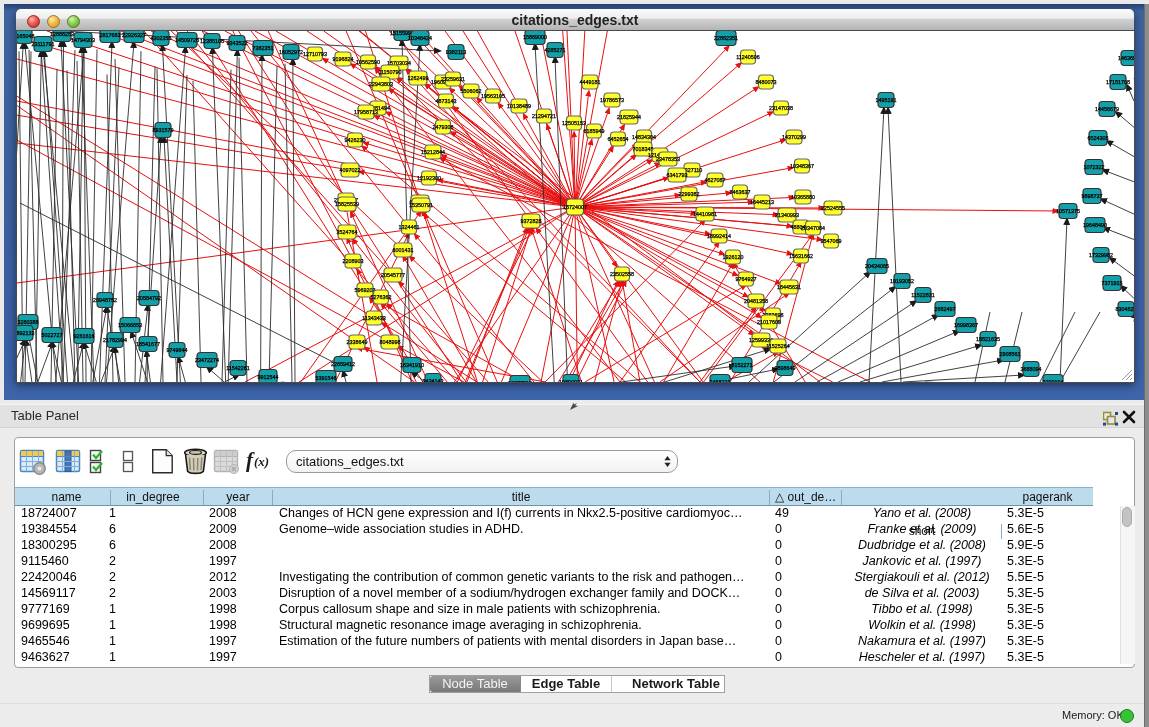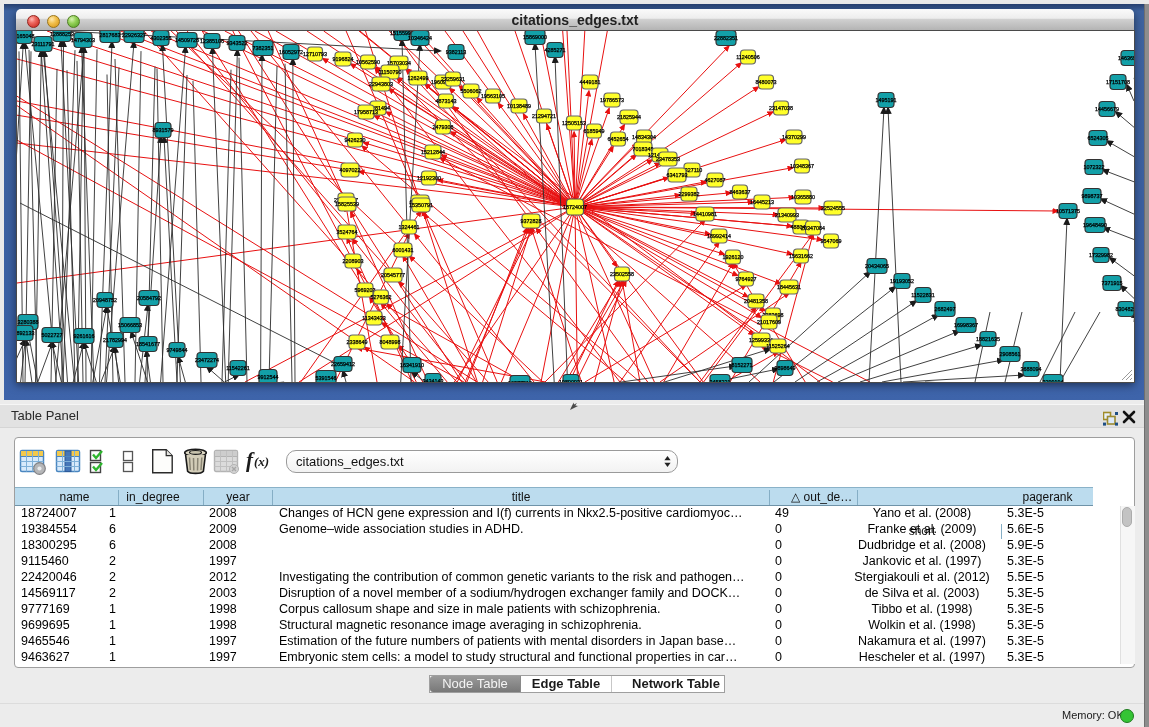--- a/index.html
+++ b/index.html
@@ -34,28 +34,28 @@
 
 #toolbar{left:14px;top:444px;width:1121px;height:36px;}
 #combo{left:286px;top:450px;width:392px;height:23px;background:linear-gradient(180deg,#ffffff,#f2f2f2);
  border:1px solid #9a9a9a;border-radius:10px;box-sizing:border-box;font-size:13px;color:#111;
  line-height:21px;padding-left:9px;}
 #comboarr{left:662px;top:453px;width:11px;height:17px;}
 
 #thead{left:15px;top:487px;width:1078px;height:19px;background:#bcdcee;
  border-top:1px solid #8ab2c8;border-bottom:1px solid #6f93a8;box-sizing:border-box;font-size:12px;color:#111;}
 #thead span{position:absolute;top:2px;text-align:center;border-right:1px solid #85aec5;height:15px;}
-.h0{left:16px;width:87px;} .h1{left:88px;width:100px;} .h2{left:189px;width:68px;}
-.h3{left:258px;width:496px;} .h4{left:755px;width:72px;text-align:left!important;padding-left:5px;box-sizing:border-box;margin-left:16px;}
+.h0{left:8px;width:87px;} .h1{left:88px;width:100px;} .h2{left:189px;width:68px;}
+.h3{left:258px;width:496px;} .h4{left:755px;width:72px;text-align:left!important;padding-left:5px;box-sizing:border-box;}
 .h5{left:828px;width:158px;margin-top:34px;} .h6{left:987px;width:91px;border-right:none!important;}
 
 .trow{position:absolute;left:15px;width:1078px;height:16px;font-size:12.5px;color:#000;}
 .trow span{position:absolute;top:0;white-space:nowrap;overflow:hidden;}
 .c0{left:6px;width:82px;} .c1{left:94px;width:94px;} .c2{left:194px;width:63px;}
-.c3{left:264px;width:492px;} .c4{left:760px;width:67px;} .c5{left:828px;width:158px;text-align:center;}
+.c3{left:264px;width:492px;} .c4{left:760px;width:67px;} .c5{left:828px;width:158px;text-align:center;font-style:italic;}
 .c6{left:992px;width:86px;}
 
 #vscroll{left:1120px;top:506px;width:14px;height:158px;background:#f6f6f6;border-left:1px solid #e0e0e0;}
 #vthumb{left:1122px;top:507px;width:10px;height:20px;border-radius:5px;background:#c3c3c3;border:1px solid #ababab;box-sizing:border-box;}
 
 #tabs{left:429px;top:675px;width:296px;height:18px;border:1px solid #9f9f9f;border-radius:0;
  background:#fff;box-sizing:border-box;font-size:13px;font-weight:bold;}
 #tabs .seg{position:absolute;top:0;height:16px;line-height:16px;text-align:center;color:#1a1a1a;}
 #seg1{left:0;width:90px;background:linear-gradient(180deg,#9a9a9a,#787878);color:#f4f4f4!important;
  border-radius:3px 0 0 3px;border-right:1px solid #8a8a8a;font-weight:normal;}
@@ -824,21 +824,20 @@
     <span class="c2">1997</span>
     <span class="c3">Estimation of the future numbers of patients with mental disorders in Japan base…</span>
     <span class="c4">0</span>
     <span class="c5">Nakamura et al. (1997)</span>
     <span class="c6">5.3E-5</span>
   </div>
 <div class="trow" style="top:650px">
     <span class="c0">9463627</span>
     <span class="c1">1</span>
     <span class="c2">1997</span>
-    <span class="c3">Embryonic stem cells: a model to study structural and functional properties in car…</span>
     <span class="c4">0</span>
     <span class="c5">Hescheler et al. (1997)</span>
     <span class="c6">5.3E-5</span>
   </div>
 <div class="abs" id="vscroll"></div>
 <div class="abs" id="vthumb"></div>
 <div class="abs" id="tabs">
 <span class="seg" id="seg1">Node Table</span>
     <span class="seg" id="seg2">Edge Table</span>
     <span class="seg" id="seg3">Network Table</span>

